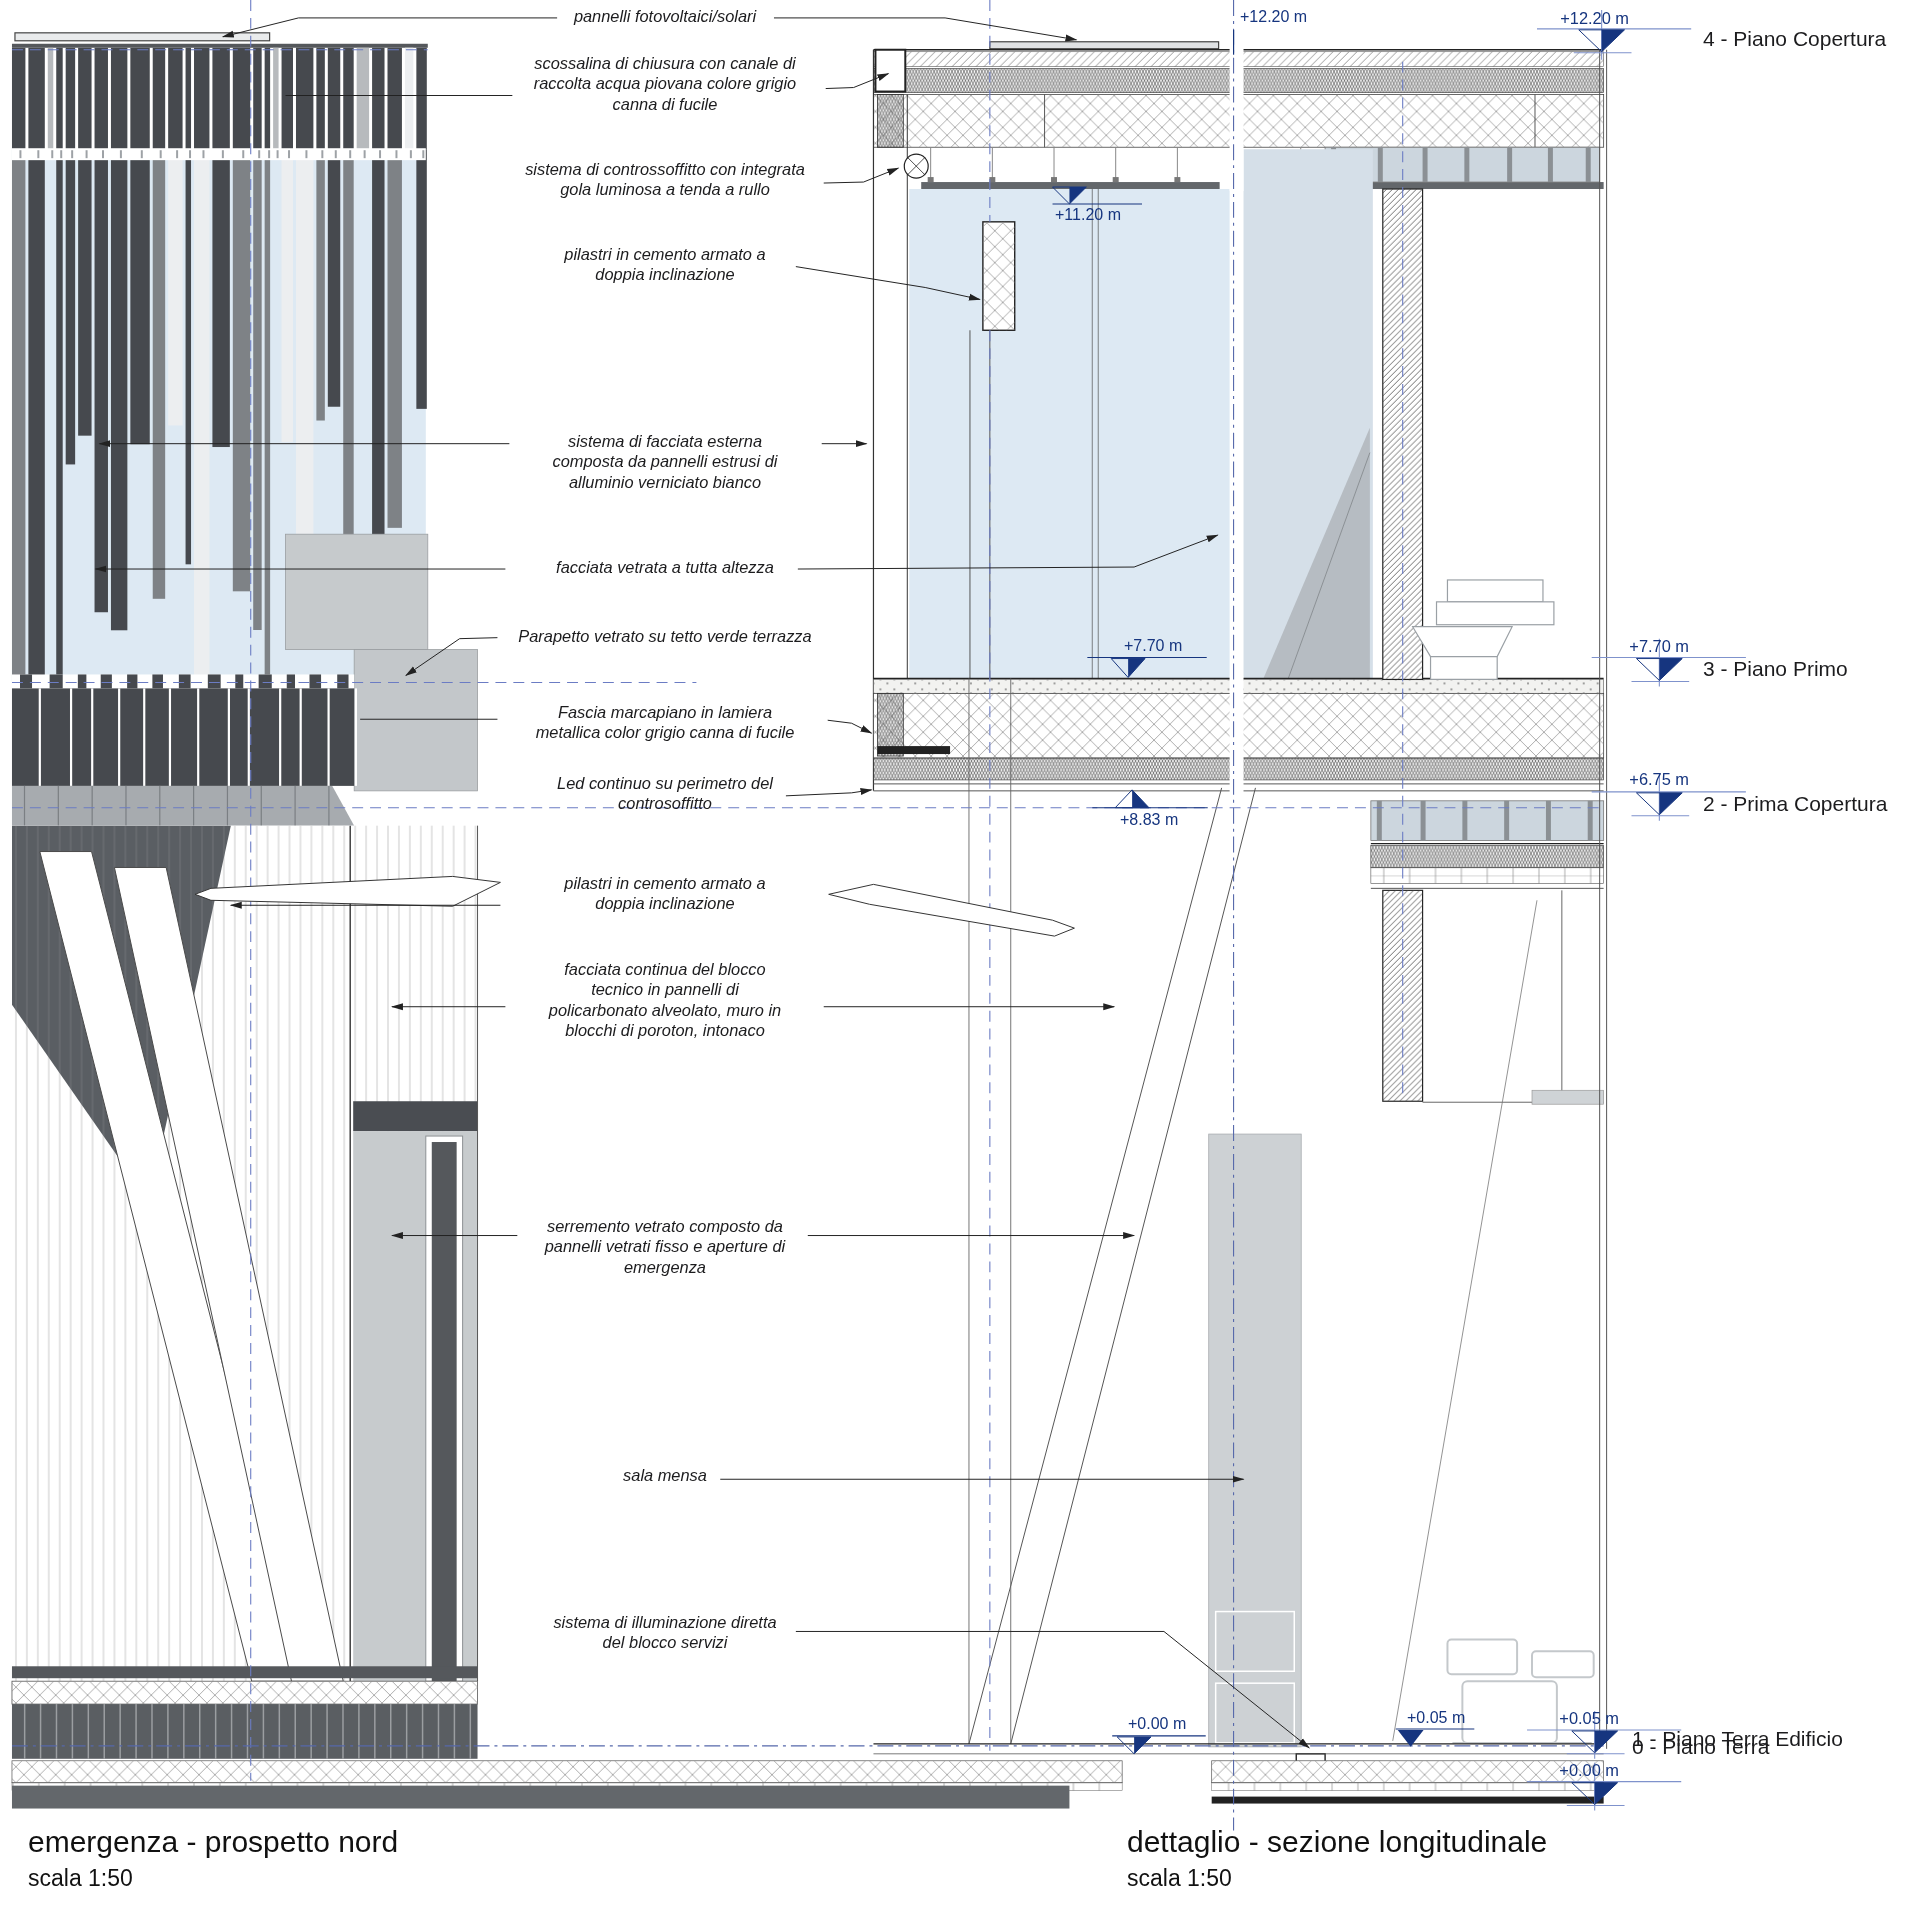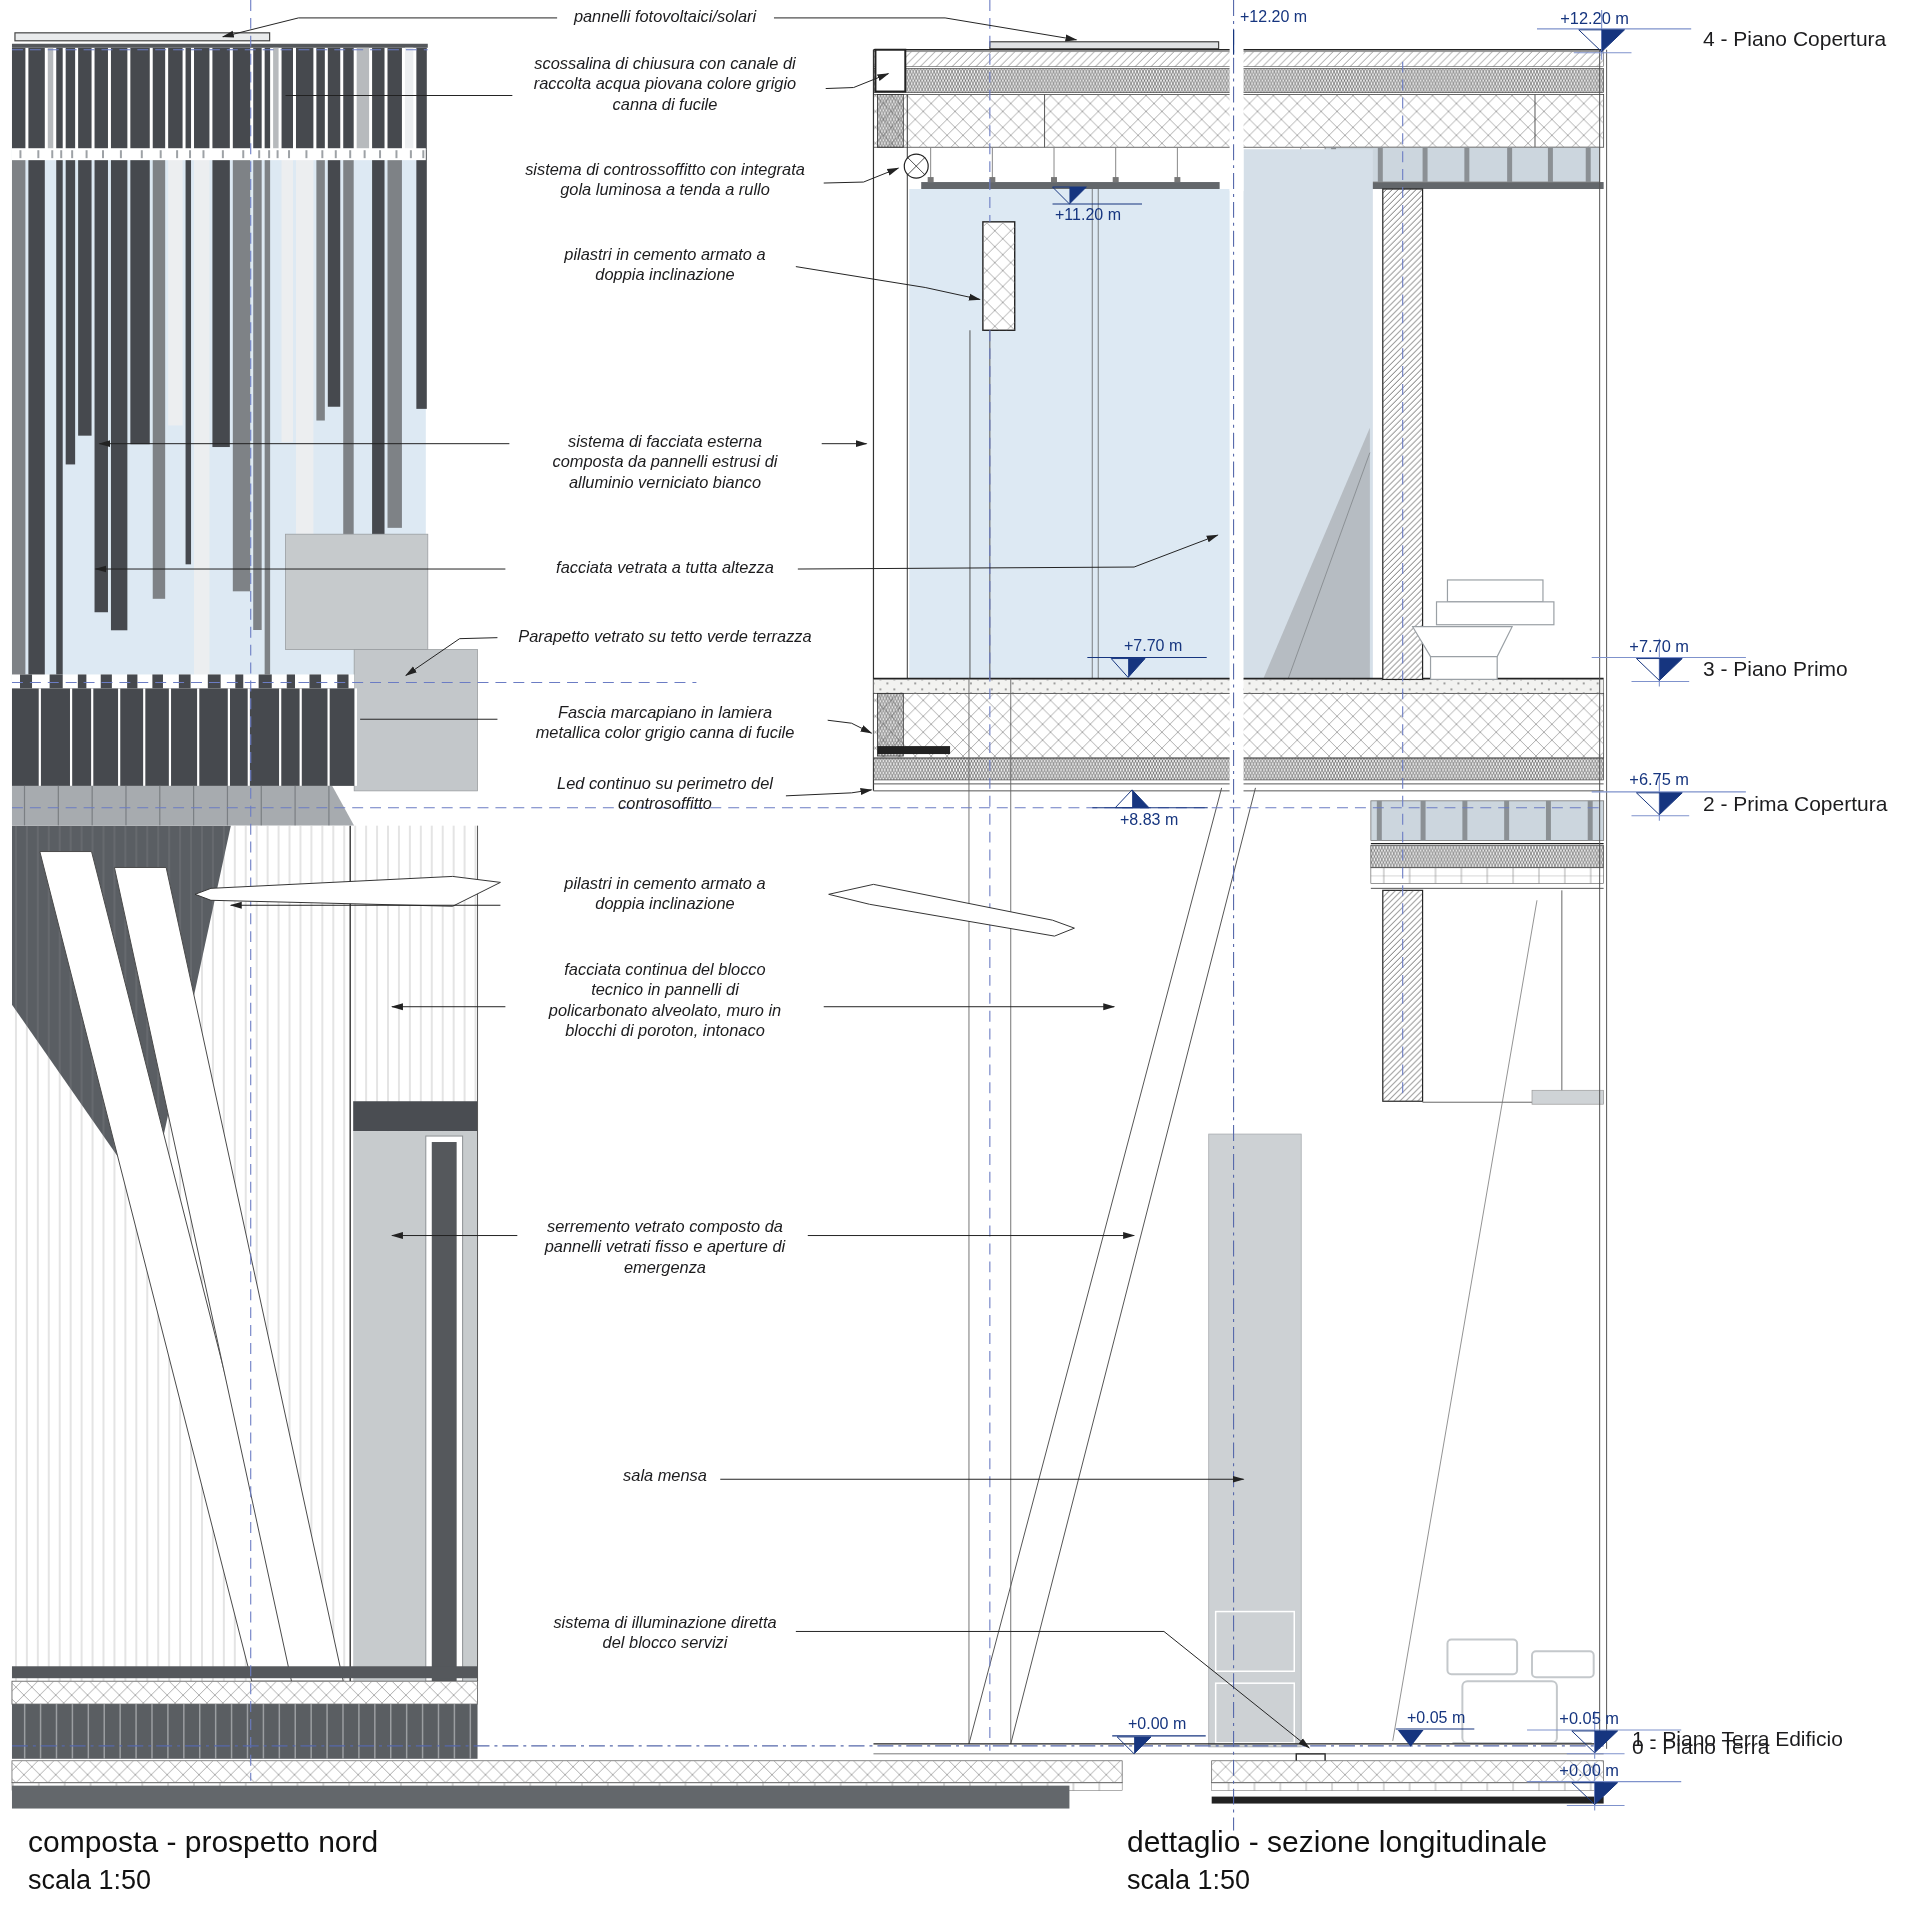--- a/index.html
+++ b/index.html
@@ -5,21 +5,21 @@
   html,body{margin:0;padding:0;background:#fff;}
   #page{position:relative;width:1923px;height:1910px;background:#fff;overflow:hidden;
         font-family:"Liberation Sans",sans-serif;color:#1c1c1e;}
   #linework{position:absolute;left:0;top:0;}
   .ann{position:absolute;left:496px;width:338px;text-align:center;
        font-size:16.4px;line-height:20.4px;color:#1c1c1e;white-space:pre-line;font-style:italic;}
   .bluemark{position:absolute;font-size:16px;color:#16357f;white-space:nowrap;}
   .lvl-val{position:absolute;width:109px;text-align:right;font-size:16.4px;color:#16357f;white-space:nowrap;}
   .lvl-lab{position:absolute;font-size:21px;color:#1c1c1e;white-space:nowrap;}
   .dwg-title{position:absolute;font-size:30px;color:#111;}
-  .dwg-scale{position:absolute;font-size:27px;color:#111;}
+  .dwg-scale{position:absolute;font-size:23px;color:#111;}
 </style>
 </head>
 <body>
 
 <div id="page">
 
 <svg id="linework" width="1923" height="1910" viewBox="0 0 1933 1920">
   <defs>
     <marker id="arr" markerWidth="13" markerHeight="10" refX="11" refY="5" orient="auto">
       <path d="M0,1.5 L12,5 L0,8.5 z" fill="#222"></path>
@@ -527,19 +527,19 @@
 <div class="lvl-lab" style="left:1703px;top:27px">4 - Piano Copertura</div>
 <div class="lvl-val" style="left:1580px;top:637px">+7.70 m</div>
 <div class="lvl-lab" style="left:1703px;top:657px">3 - Piano Primo</div>
 <div class="lvl-val" style="left:1580px;top:770px">+6.75 m</div>
 <div class="lvl-lab" style="left:1703px;top:792px">2 - Prima Copertura</div>
 <div class="lvl-val" style="left:1510px;top:1709px">+0.05 m</div>
 <div class="lvl-lab" style="left:1632px;top:1727px">1 - Piano Terra Edificio</div>
 <div class="lvl-val" style="left:1510px;top:1761px">+0.00 m</div>
 <div class="lvl-lab" style="left:1632px;top:1735px">0 - Piano Terra</div>
 
-<div class="dwg-title" style="left:28px;top:1825px">composta - prospetto nord</div>
+<div class="dwg-title" style="left:28px;top:1825px">emergenza - prospetto nord</div>
 <div class="dwg-scale" style="left:28px;top:1865px">scala 1:50</div>
 <div class="dwg-title" style="left:1127px;top:1825px">dettaglio - sezione longitudinale</div>
 <div class="dwg-scale" style="left:1127px;top:1865px">scala 1:50</div>
 
 </div>
 
 
 </body></html>

